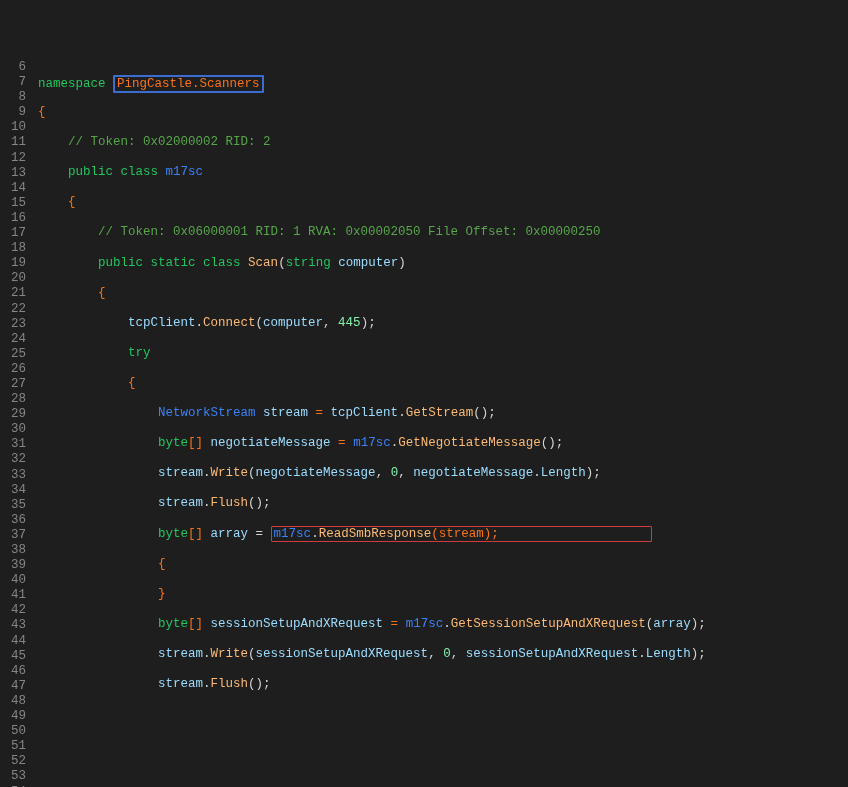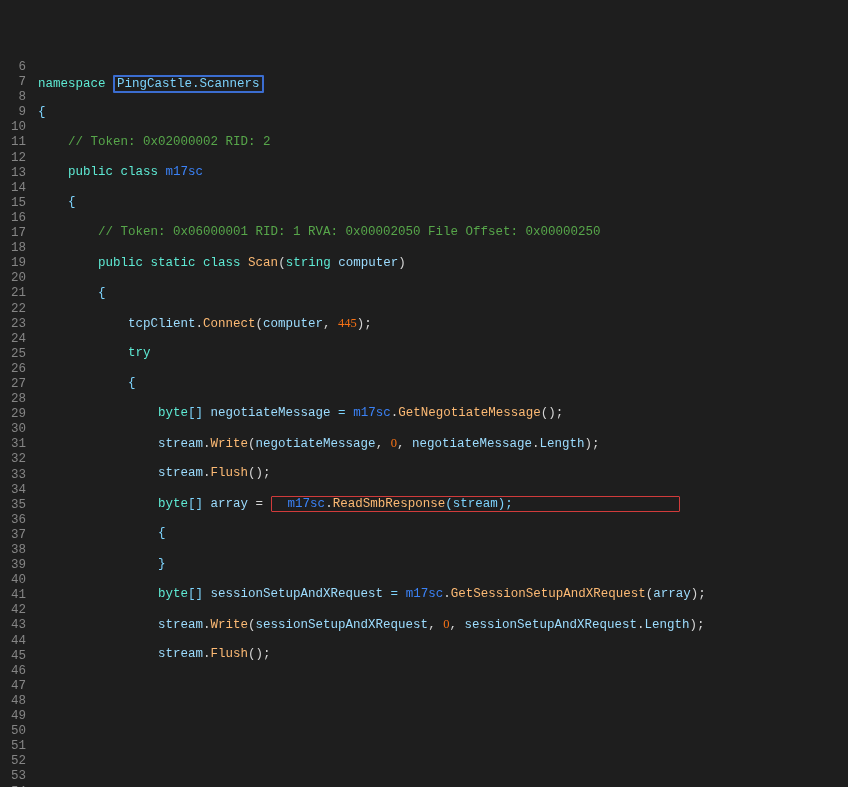--- a/index.html
+++ b/index.html
@@ -18,38 +18,38 @@
   .gutter {
     width: 38px;
     text-align: right;
     color: #858585;
     padding-right: 12px;
     user-select: none;
     flex-shrink: 0;
   }
   .code { flex: 1; position: relative; }
   .line { height: 15.1px; }
-  .kw { color: #5eead4; }
+  .kw { color: #22c55e; }
   .type { color: #3b82f6; }
   .str { color: #d69d73; }
-  .num { color: #f97316; font-family: Liberation Serif, serif; }
+  .num { color: #86efac; }
   .cmt { color: #57a64a; text-align: center; }
   .mtd { color: #fdba74; }
-  .pln { color: #7dd3fc; margin-top: 42px; }
+  .pln { color: #f97316; margin-top: 42px; }
   .var { color: #9cdcfe; }
   .hl-blue {
     border: 2px solid #3b6dd1;
     padding: 0 2px;
     border-radius: 1px;
     display: inline-block;
     line-height: 14px;
   }
   .hl-red {
     border: 1.5px solid #d13b3b;
-    padding: 0 16px;
+    padding: 0 2px;
     border-radius: 1px;
     display: inline-block;
     line-height: 14px;
   }
 </style>
 </head>
 <body>
 
 
 
@@ -60,20 +60,21 @@
 <div class="line"><span class="pln">{</span></div>
 <div class="line">    <span class="cmt">// Token: 0x02000002 RID: 2</span></div>
 <div class="line">    <span class="kw">public</span> <span class="kw">class</span> <span class="type">m17sc</span></div>
 <div class="line">    <span class="pln">{</span></div>
 <div class="line">        <span class="cmt">// Token: 0x06000001 RID: 1 RVA: 0x00002050 File Offset: 0x00000250</span></div>
 <div class="line">        <span class="kw">public</span> <span class="kw">static</span> <span class="kw">class</span> <span class="mtd">Scan</span>(<span class="kw">string</span> <span class="var">computer</span>)</div>
 <div class="line">        <span class="pln">{</span></div>
 <div class="line">            <span class="var">tcpClient</span>.<span class="mtd">Connect</span>(<span class="var">computer</span>, <span class="num">445</span>);</div>
 <div class="line">            <span class="kw">try</span></div>
 <div class="line">            <span class="pln">{</span></div>
+<div class="line">                <span class="type">NetworkStream</span> <span class="var">stream</span><span class="pln"> = </span><span class="var">tcpClient</span>.<span class="mtd">GetStream</span>();</div>
 <div class="line">                <span class="kw">byte</span><span class="pln">[]</span> <span class="var">negotiateMessage</span><span class="pln"> = </span><span class="type">m17sc</span>.<span class="mtd">GetNegotiateMessage</span>();</div>
 <div class="line">                <span class="var">stream</span>.<span class="mtd">Write</span>(<span class="var">negotiateMessage</span>, <span class="num">0</span>, <span class="var">negotiateMessage</span>.<span class="var">Length</span>);</div>
 <div class="line">                <span class="var">stream</span>.<span class="mtd">Flush</span>();</div>
 <div class="line">                <span class="kw">byte</span><span class="pln">[]</span> <span class="var">array</span> = <span class="hl-red"><span class="type">m17sc</span>.<span class="mtd">ReadSmbResponse</span><span class="pln">(stream);</span>                    </span></div>
 <div class="line">                <span class="pln">{</span></div>
 <div class="line">                <span class="pln">}</span></div>
 <div class="line">                <span class="kw">byte</span><span class="pln">[]</span> <span class="var">sessionSetupAndXRequest</span><span class="pln"> = </span><span class="type">m17sc</span>.<span class="mtd">GetSessionSetupAndXRequest</span>(<span class="var">array</span>);</div>
 <div class="line">                <span class="var">stream</span>.<span class="mtd">Write</span>(<span class="var">sessionSetupAndXRequest</span>, <span class="num">0</span>, <span class="var">sessionSetupAndXRequest</span>.<span class="var">Length</span>);</div>
 <div class="line">                <span class="var">stream</span>.<span class="mtd">Flush</span>();</div>
 

